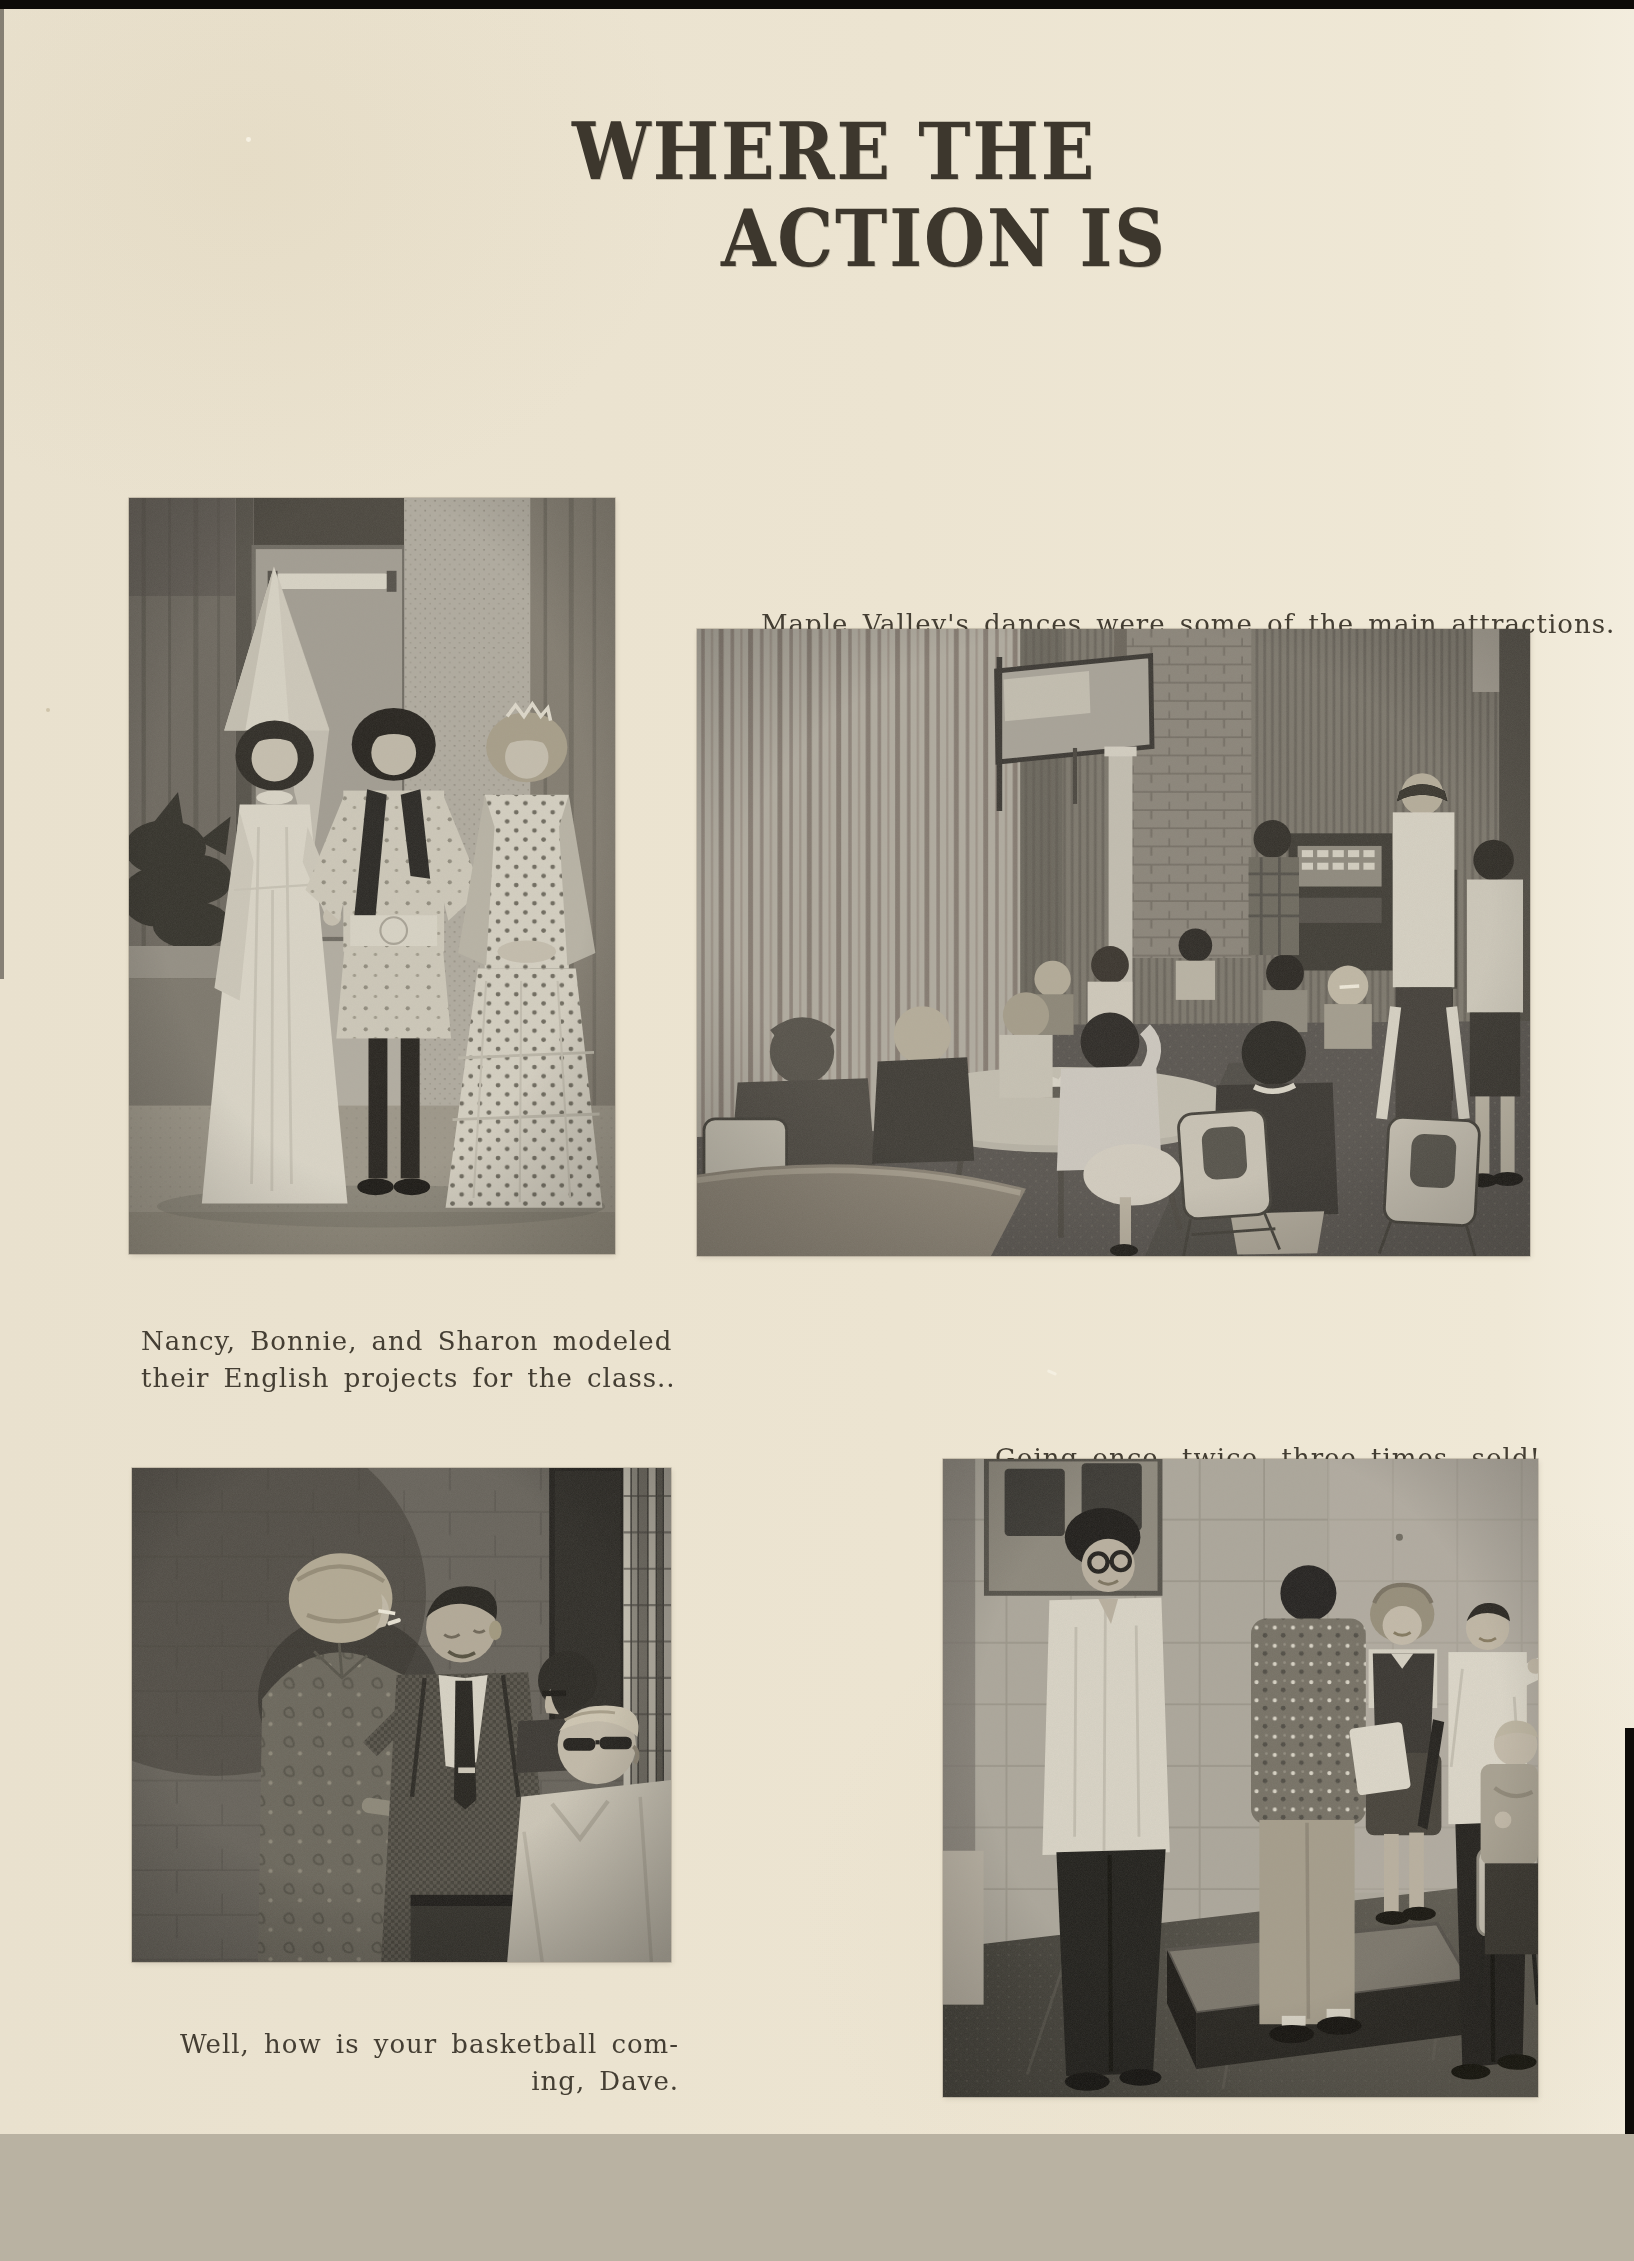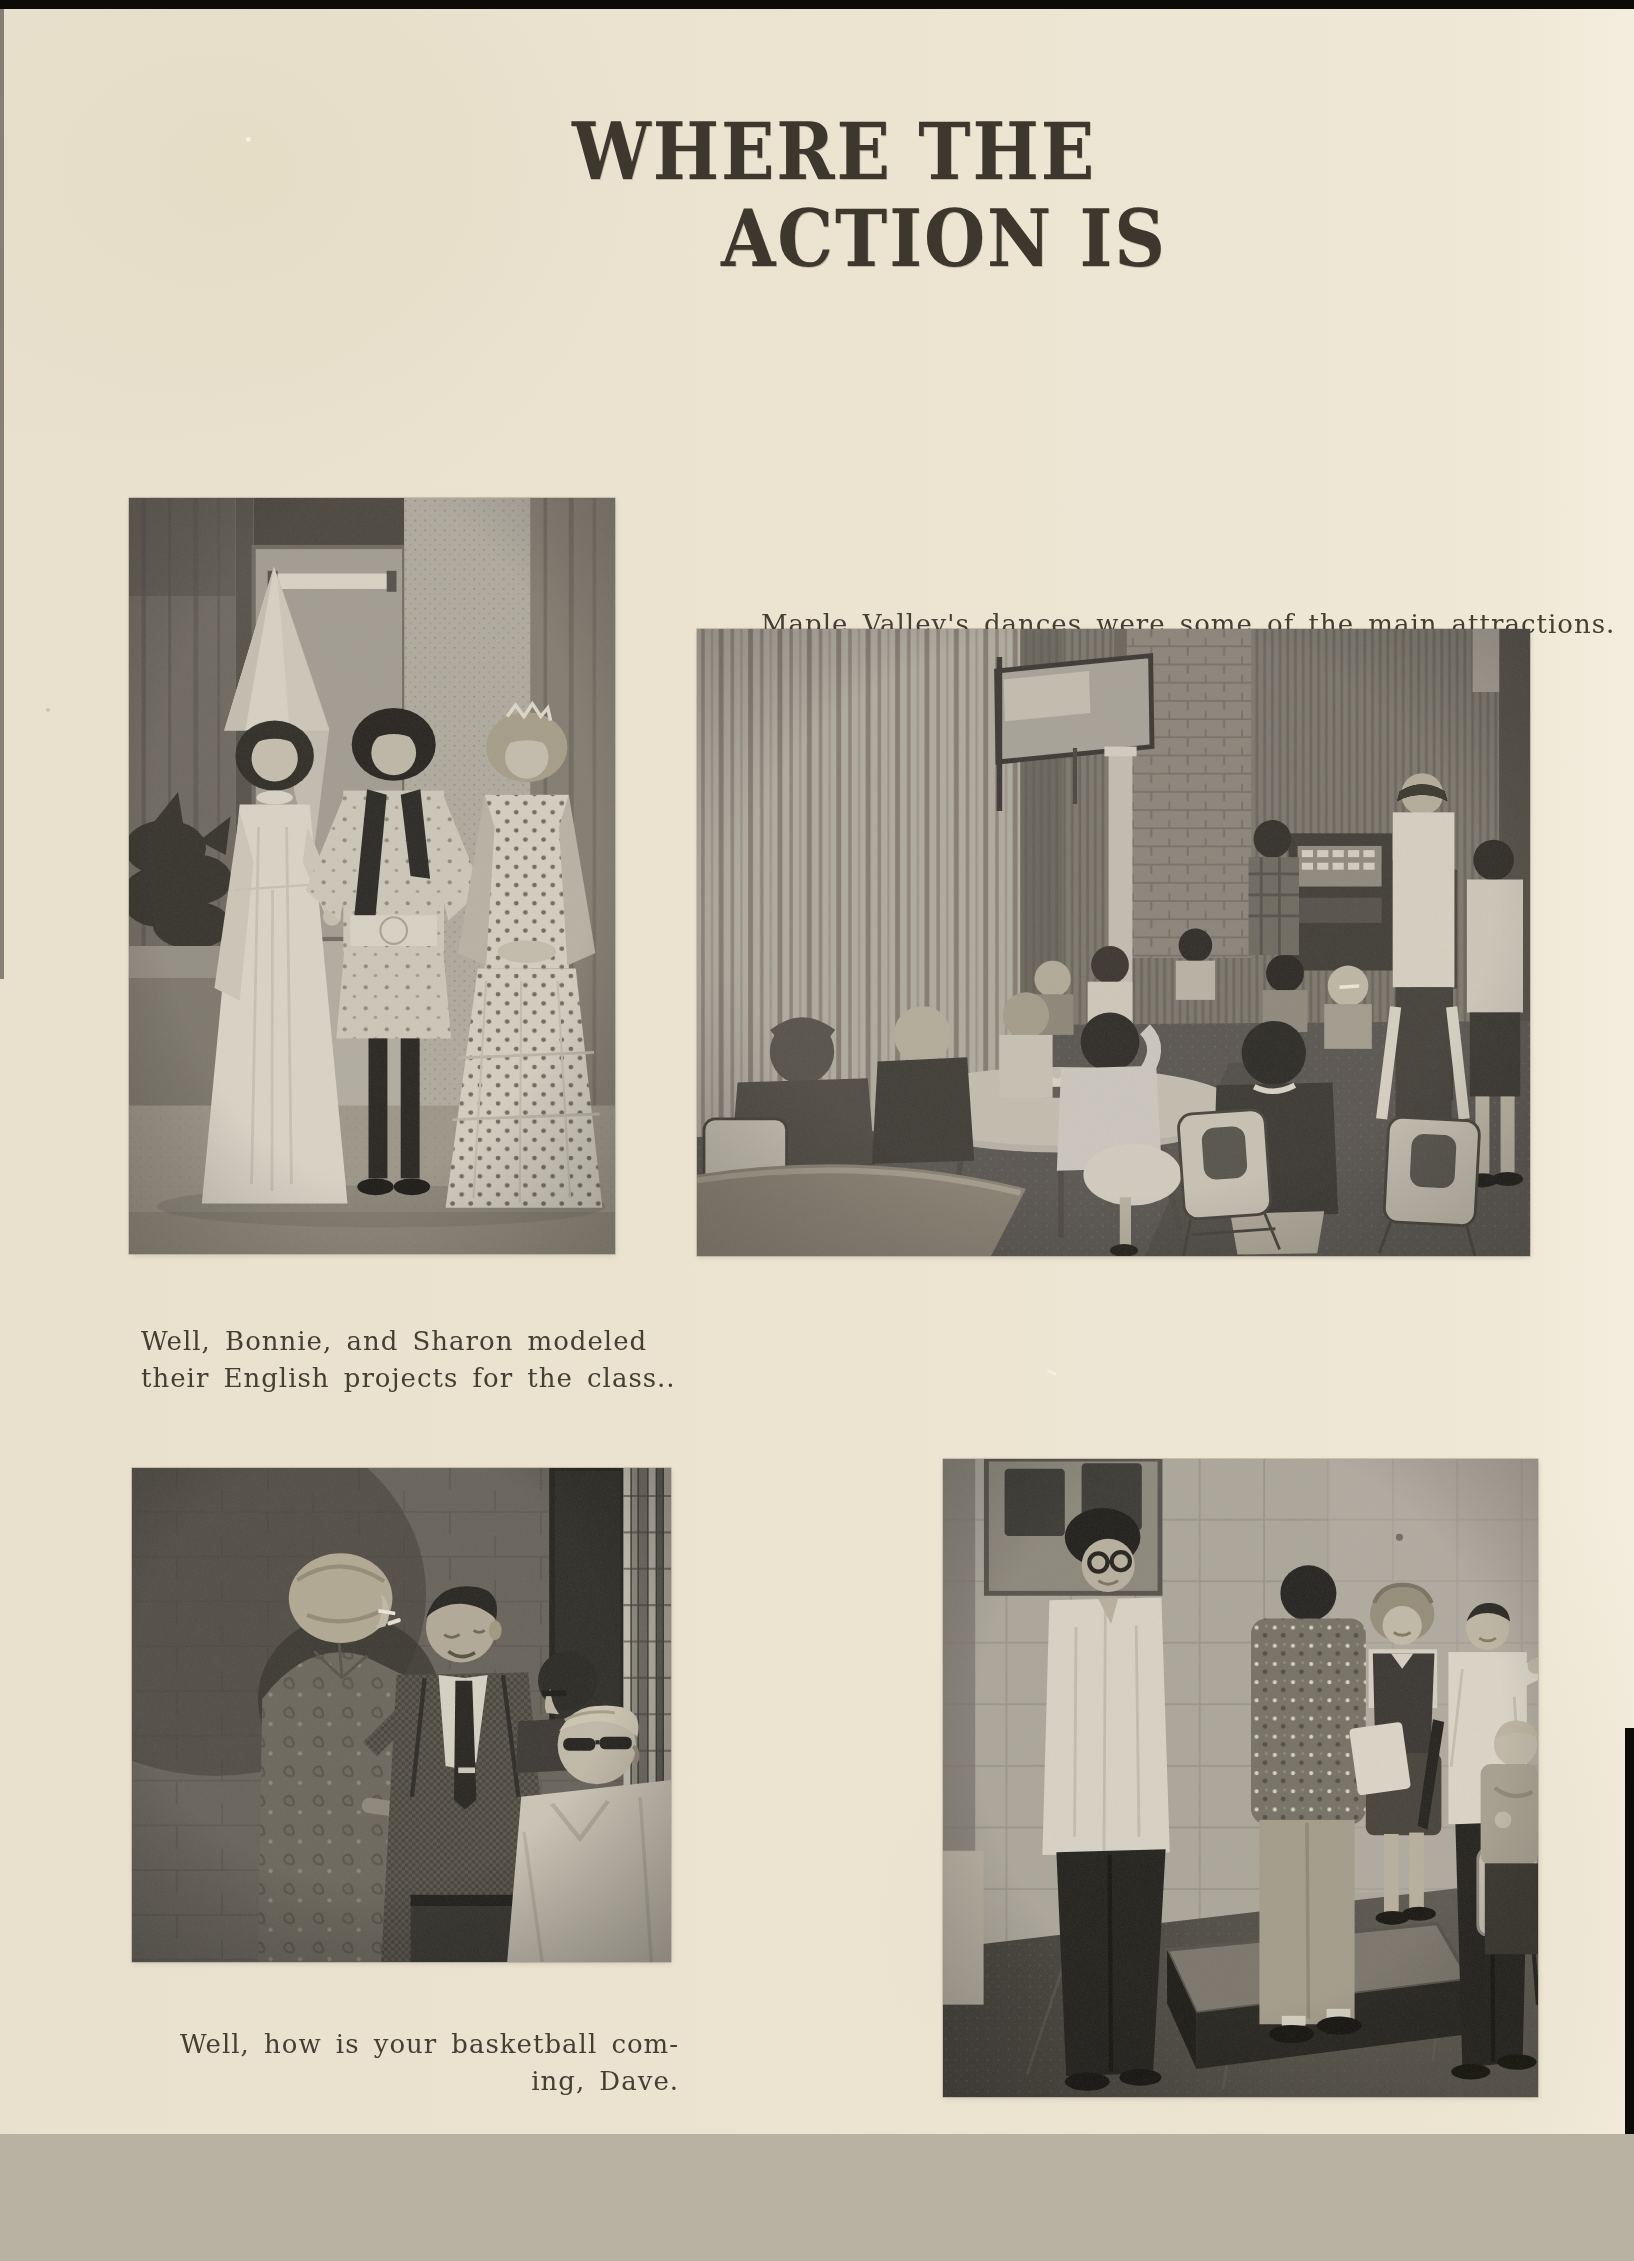--- a/index.html
+++ b/index.html
@@ -75,23 +75,24 @@
   <div class="edge top"></div>
   <div class="edge bottom"></div>
   <div class="edge right"></div>
   <div class="edge left"></div>
 
   <div class="title-line" id="title-1">WHERE THE</div>
   <div class="title-line" id="title-2">ACTION IS</div>
 
   <div class="caption" id="cap-dance">Maple Valley's dances were some of the main attractions.</div>
   <div class="caption" id="cap-costumes">
-    <div>Well, Bonnie, and Sharon modeled</div>
+    <div>Nancy, Bonnie, and Sharon modeled</div>
     <div>their English projects for the class..</div>
   </div>
+  <div class="caption" id="cap-auction">Going once, twice, three times, sold!</div>
   <div class="caption" id="cap-basketball">
     <div>Well, how is your basketball com-</div>
     <div>ing, Dave.</div>
   </div>
 
   <div class="photo" id="photo-costumes">
   <svg viewBox="0 0 694 1080" preserveAspectRatio="none">
     <defs>
       <pattern id="p1dot" width="26" height="26" patternUnits="userSpaceOnUse">
         <circle cx="7" cy="7" r="3.4" fill="#6f6b5f"></circle>

